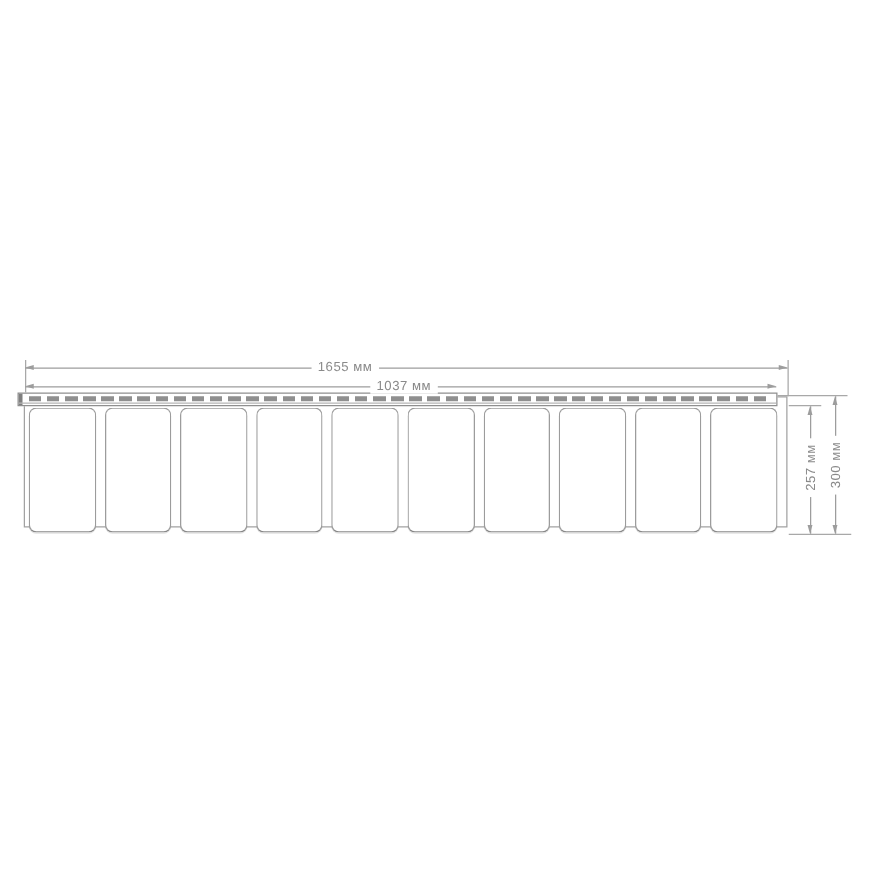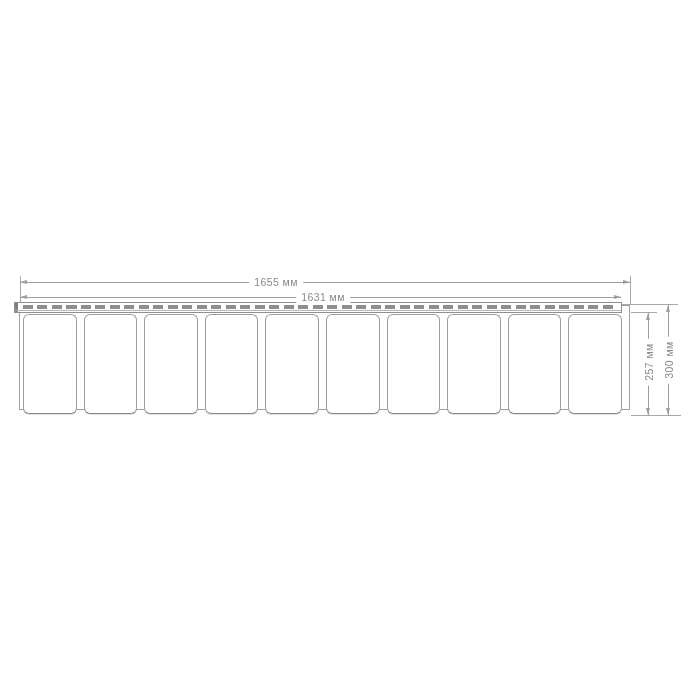--- a/index.html
+++ b/index.html
@@ -3,21 +3,21 @@
 <meta charset="utf-8">
 <style>
   html,body { margin:0; padding:0; }
   body {
     width:700px; height:700px;
     background:#ffffff;
     font-family:"Liberation Sans", sans-serif;
     position:relative;
     overflow:hidden;
   }
-  .drawing { position:absolute; left:0; top:4px; width:700px; height:518px; }
+  .drawing { position:absolute; left:0; top:16px; width:700px; height:518px; }
 
   
   .backing {
     position:absolute; left:19px; top:301px; width:611px; height:105px;
     border:1px solid #a2a2a2; background:#ffffff; box-sizing:border-box;
     z-index:1;
   }
   .nail-strip {
     position:absolute; left:14px; top:298px; width:608px; height:11px;
     border:1px solid #8f8f8f; background:#ffffff; box-sizing:border-box;
@@ -102,21 +102,21 @@
   <div class="ext-h" style="left:631px; top:411px; width:50px;"></div>
 
   <div class="dim-h" style="left:20px; top:278px; width:610px;"></div>
   <div class="arr left" style="left:20px;  top:275.5px;"></div>
   <div class="arr right" style="left:623px; top:275.5px;"></div>
   <span class="dim-label" style="left:276px; top:278px;">1655 мм</span>
 
   <div class="dim-h" style="left:20px; top:293px; width:601px;"></div>
   <div class="arr left" style="left:20px;  top:290.5px;"></div>
   <div class="arr right" style="left:614px; top:290.5px;"></div>
-  <span class="dim-label" style="left:323px; top:293px;">1631 мм</span>
+  <span class="dim-label" style="left:323px; top:293px;">1037 мм</span>
 
   <div class="dim-v" style="left:648px; top:309px; height:102px;"></div>
   <div class="arr up" style="left:645.5px; top:309px;"></div>
   <div class="arr down" style="left:645.5px; top:404px;"></div>
   <span class="dim-label vertical" style="left:648.5px; top:358px;">257 мм</span>
 
   <div class="dim-v" style="left:668px; top:301px; height:110px;"></div>
   <div class="arr up" style="left:665.5px; top:301px;"></div>
   <div class="arr down" style="left:665.5px; top:404px;"></div>
   <span class="dim-label vertical" style="left:668.5px; top:356px;">300 мм</span>

